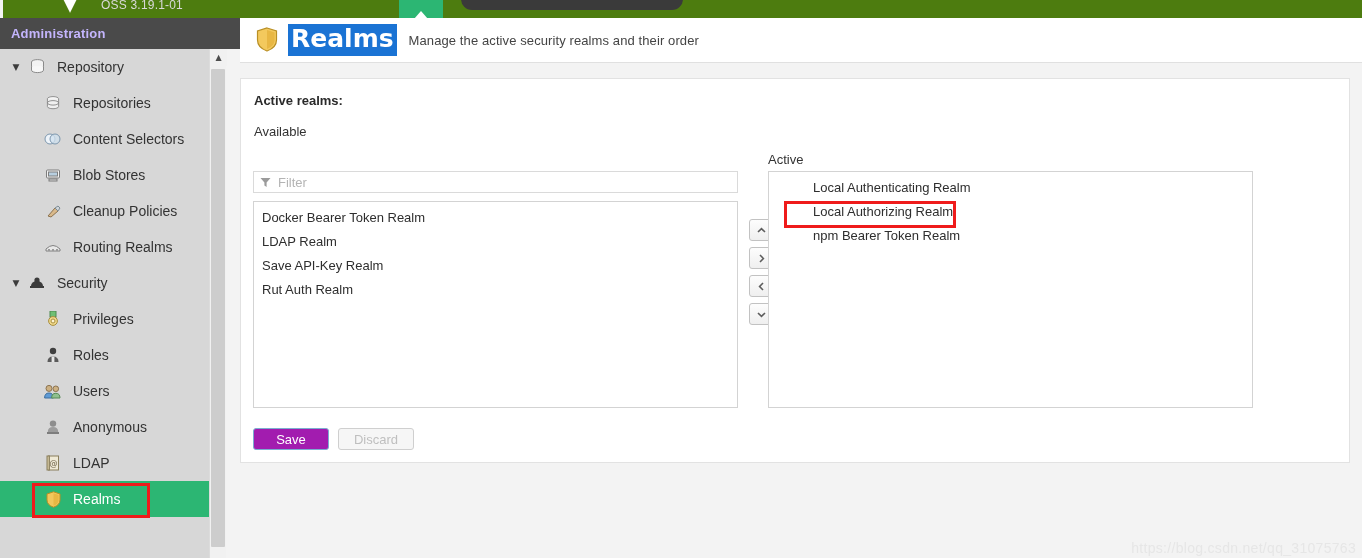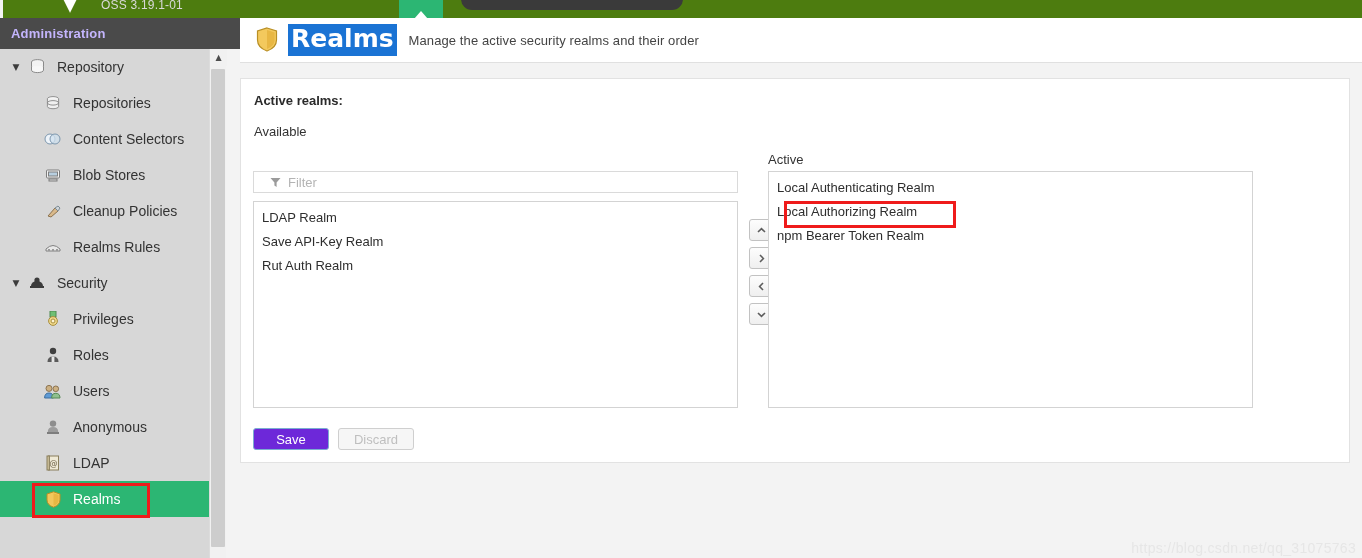--- a/index.html
+++ b/index.html
@@ -132,31 +132,31 @@
 
   .col-label {
     position: absolute; font-size: 13px; color: #333333;
   }
   .lbl-available { left: 13px; top: 45px; }
   .lbl-active    { left: 527px; top: 45px; margin-top: 28px; }
 
   .filter-box {
     position: absolute; left: 12px; top: 92px; width: 485px; height: 22px;
     border: 1px solid #dadada; background: #ffffff;
-    display: flex; align-items: center; padding-left: 16px;
+    display: flex; align-items: center; padding-left: 6px;
   }
   .funnel { margin-right: 7px; display: flex; }
   .filter-ph { font-size: 13px; color: #b4b4b4; }
 
   .listbox {
     position: absolute; background: #ffffff; border: 1px solid #d3d3d3;
     overflow: hidden;
   }
   .listbox.available { left: 12px; top: 122px; width: 485px; height: 207px; }
-  .listbox.active    { left: 527px; top: 92px; width: 485px; height: 237px; }
+  .listbox.active    { left: 527px; top: 92px; width: 485px; height: 237px; padding-left: 36px; }
   .lb-item {
     height: 24px; line-height: 24px;
     padding: 0 8px;
     font-size: 13px; color: #2e2e2e;
     white-space: nowrap;
     position: relative;
   }
   .lb-item:first-child { margin-top: 4px; }
 
   
@@ -174,21 +174,21 @@
   }
 
   
   .btn-row { position: absolute; left: 12px; top: 349px; display: flex; gap: 9px; }
   .btn {
     height: 22px; min-width: 76px; padding: 0 12px;
     font-size: 13px; border-radius: 3px;
     display: flex; align-items: center; justify-content: center;
   }
   .btn.save {
-    background: #6d28d9; border: 1px solid #7badd1; color: #ffffff;
+    background: #a21caf; border: 1px solid #7badd1; color: #ffffff;
   }
   .btn.discard {
     background: #f6f6f6; border: 1px solid #cfcfcf; color: #bfbfbf;
   }
 
   
   .anno {
     position: absolute; border: 3px solid #ef1b1b; pointer-events: none;
   }
   #anno-sidebar { left: 32px;  top: 483px; width: 118px; height: 35px; }
@@ -277,21 +277,21 @@
 
       <div class="nav-item">
         <span class="iicon">
           <svg width="18" height="12" viewBox="0 0 18 12">
             <path d="M2 8 q7 -7 14 0 v2 H2 Z" fill="#e8e8e8" stroke="#808080"></path>
             <rect x="4" y="8" width="2" height="2" fill="#9a9a9a"></rect>
             <rect x="8" y="8" width="2" height="2" fill="#9a9a9a"></rect>
             <rect x="12" y="8" width="2" height="2" fill="#9a9a9a"></rect>
           </svg>
         </span>
-        <span class="nav-label">Realms Rules</span>
+        <span class="nav-label">Routing Realms</span>
       </div>
 
       <div class="nav-group">
         <span class="caret">▼</span>
         <span class="gicon">
           <svg width="16" height="15" viewBox="0 0 16 15">
             <path d="M2 10 a6 5 0 0 1 12 0 Z" fill="#3b3b3b"></path>
             <circle cx="8" cy="4" r="2.6" fill="#3b3b3b"></circle>
             <rect x="1" y="10" width="14" height="2" fill="#3b3b3b"></rect>
           </svg>
@@ -397,20 +397,21 @@
       <div class="filter-box">
         <span class="funnel">
           <svg width="11" height="11" viewBox="0 0 11 11">
             <path d="M0.5 1 h10 L6.6 5.4 V10 L4.4 8.6 V5.4 Z" fill="#9b9b9b"></path>
           </svg>
         </span>
         <span class="filter-ph">Filter</span>
       </div>
 
       <div class="listbox available">
+        <div class="lb-item">Docker Bearer Token Realm</div>
         <div class="lb-item">LDAP Realm</div>
         <div class="lb-item">Save API-Key Realm</div>
         <div class="lb-item">Rut Auth Realm</div>
       </div>
 
       <div class="xfer">
         <div class="xfer-btn">
           <svg width="9" height="7" viewBox="0 0 9 7">
               <path d="M1 5 L4.5 1.6 L8 5" fill="none" stroke="#5d5d5d" stroke-width="1.6"></path>
             </svg>

